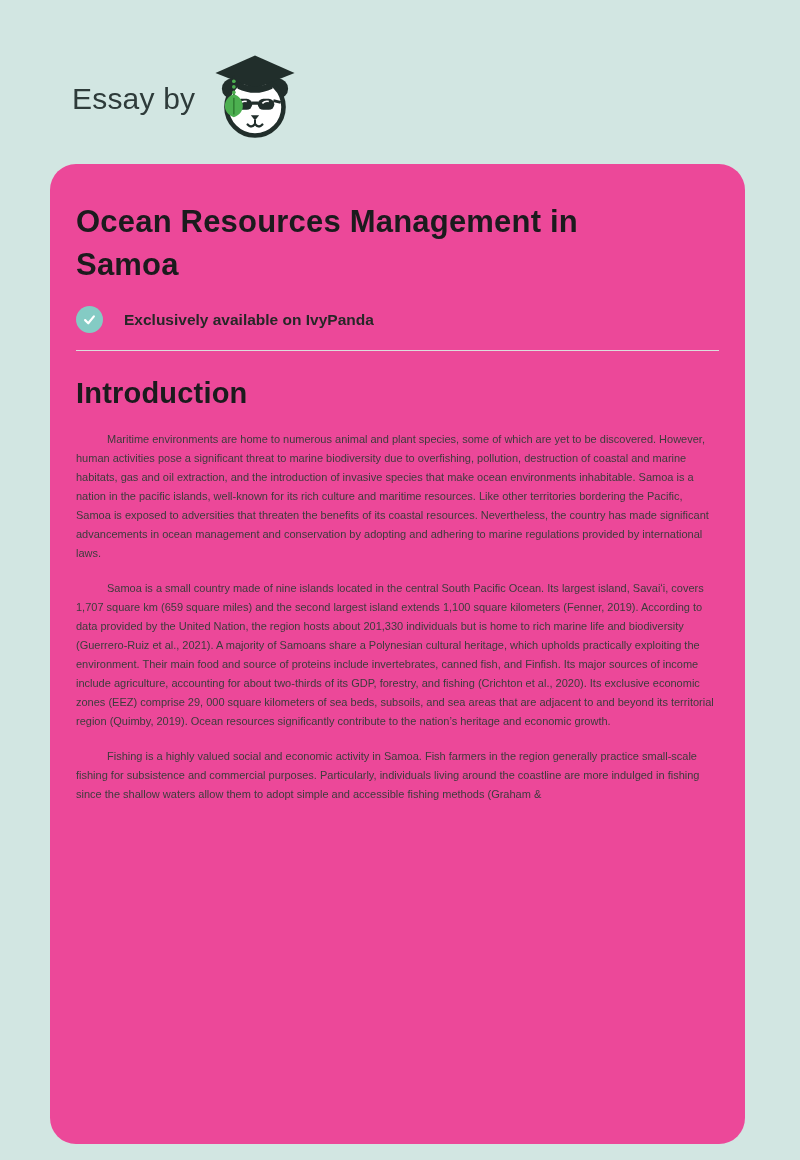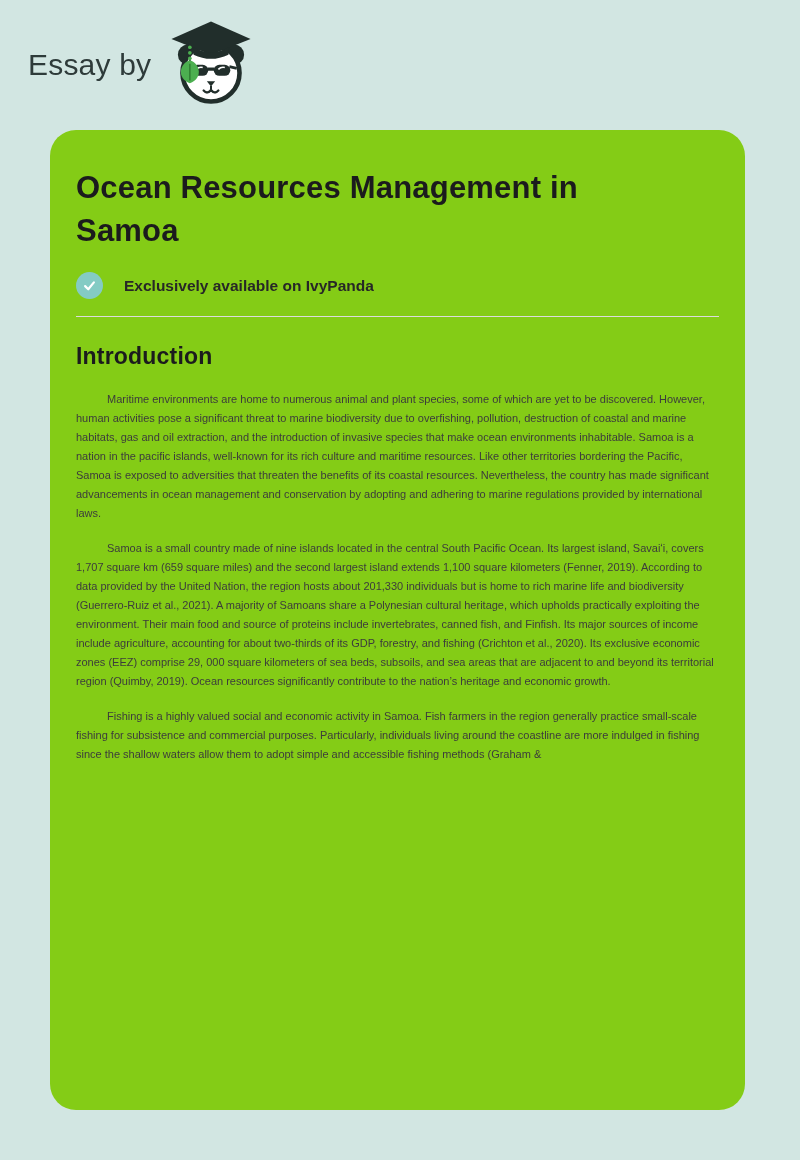--- a/index.html
+++ b/index.html
@@ -7,21 +7,22 @@
     width: 800px; height: 1160px;
     background: #d2e6e2;
     font-family: "Liberation Sans", sans-serif;
     overflow: hidden;
   }
   
   .site-header {
     height: 130px;
     display: flex;
     align-items: center;
-    padding-left: 28px;
+    padding-left: 72px;
+    margin-top: 34px;
   }
   .essay-by {
     font-size: 30px;
     color: #2e3b3a;
     letter-spacing: 0.2px;
   }
   .logo-mark {
     width: 92px; height: 92px;
     margin-left: 14px;
     margin-top: -6px;
@@ -40,21 +41,21 @@
     font-weight: 700;
     font-size: 18px;
     color: #1e2b28;
     vertical-align: 14px;
   }
   
   .essay-card {
     width: 695px;
     height: 980px;
     margin-left: 50px;
-    background: #84cc16;
+    background: #ec4899;
     border-radius: 26px;
     padding: 36px 26px 40px 26px;
     overflow: hidden;
   }
   .essay-title {
     font-size: 31px;
     line-height: 43px;
     font-weight: 700;
     color: #1b1b1d;
     max-width: 600px;
@@ -81,21 +82,21 @@
     font-weight: 700;
     color: #272727;
   }
   .divider {
     border: none;
     border-top: 1px solid #dcdcdc;
     margin-top: 17px;
   }
   .section-heading {
     margin-top: 26px;
-    font-size: 23px;
+    font-size: 29px;
     font-weight: 700;
     color: #1b1b1d;
     letter-spacing: 0.2px;
   }
   .essay-body p {
     font-size: 11px;
     line-height: 19px;
     color: #3c3c3c;
     text-indent: 31px;
     margin-top: 16px;

